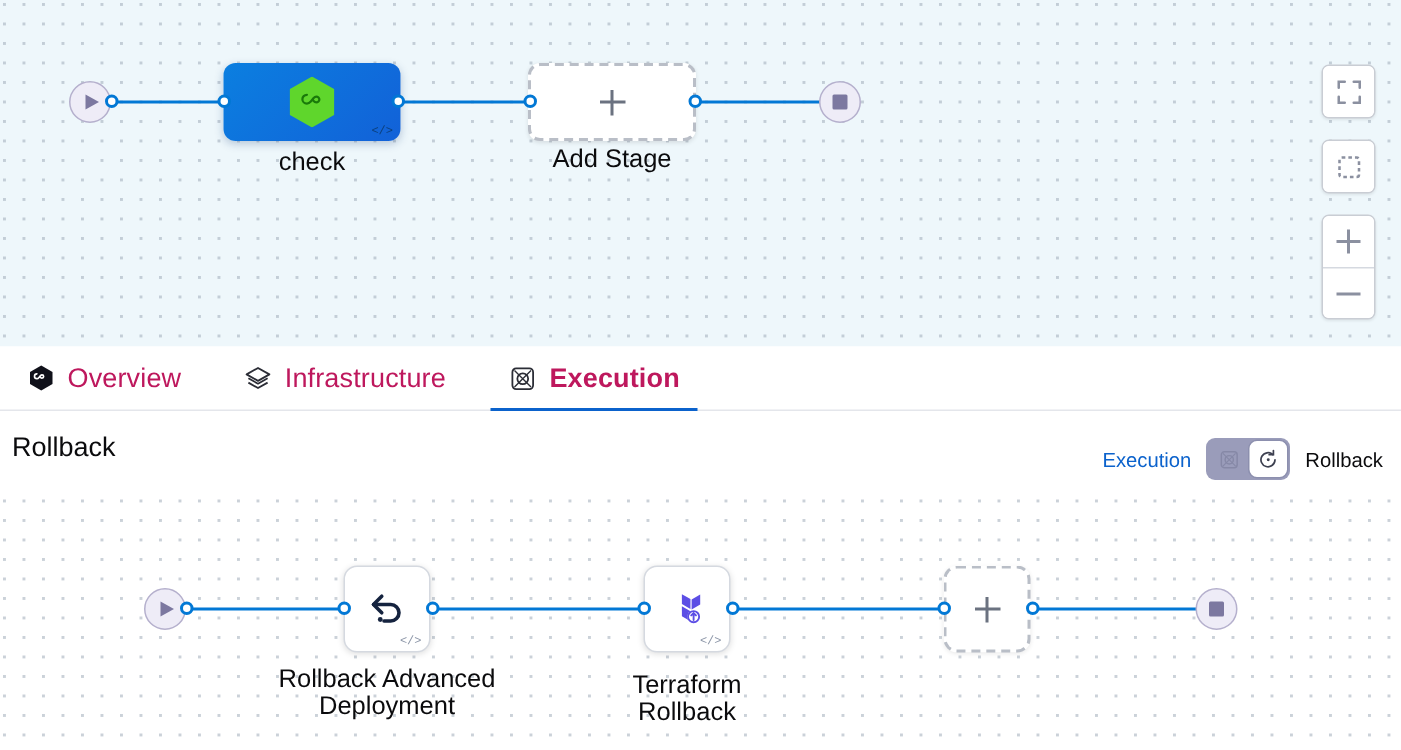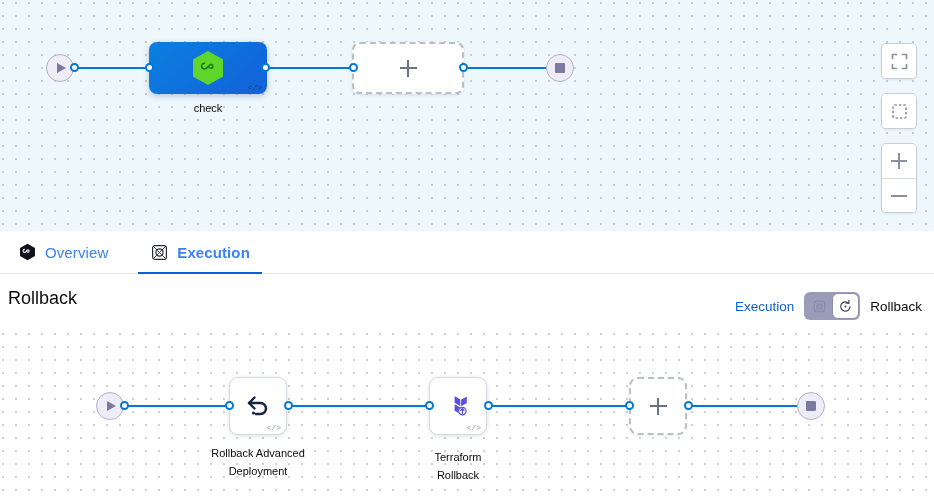--- a/index.html
+++ b/index.html
@@ -109,21 +109,21 @@
   }
   .plus::before, .plus::after {
     content: ""; position: absolute; background: #6b7280;
   }
   .plus::before { left: 0; top: 7px; width: 17px; height: 2px; }
   .plus::after  { top: 0; left: 7px; height: 17px; width: 2px; }
 
   .node-label {
     position: absolute;
     text-align: center;
-    font-size: 11px;
+    font-size: 17px;
     color: #0b0b0d;
     line-height: 18px;
     white-space: pre-line;
   }
 
   
   .ctrl-group {
     position: absolute;
     background: #ffffff;
     border: 1px solid #c9cdd4;
@@ -163,22 +163,22 @@
     cursor: pointer;
     position: relative;
   }
   .tab .tab-icon {
     width: 18px; height: 18px;
     margin-right: 9px;
     display: flex; align-items: center; justify-content: center;
   }
   .tab .tab-icon svg { display: block; }
   .tab .tab-text {
-    font-size: 15px;
-    color: #3b82f6;
+    font-size: 18px;
+    color: #be185d;
     letter-spacing: 0.1px;
   }
   .tab.active .tab-text { font-weight: bold; }
   .tab.active::after {
     content: "";
     position: absolute;
     left: -12px; right: -12px;
     bottom: -1px;
     height: 3px;
     background: #0b62cc;
@@ -288,20 +288,21 @@
     </div>
     <div class="port" style="left:145px; top:63px;"></div>
     <div class="port" style="left:261px; top:63px;"></div>
     <div class="node-label" style="left:149px; top:99px; width:118px;">check</div>
 
     <div class="add-stage" style="left:352px; top:42px;">
       <span class="plus"></span>
     </div>
     <div class="port" style="left:349px; top:63px;"></div>
     <div class="port" style="left:459px; top:63px;"></div>
+    <div class="node-label" style="left:352px; top:97px; width:112px;">Add Stage</div>
 
     <div class="terminal stop" style="left:546px; top:54px;"></div>
 
     <div class="ctrl-group" style="left:881px; top:43px;">
       <div class="ctrl-btn">
         <svg width="17" height="17" viewBox="0 0 17 17" fill="none" stroke="#8b90a0" stroke-width="1.7" stroke-linecap="round">
           <path d="M1.5 5.5v-4h4M15.5 5.5v-4h-4M1.5 11.5v4h4M15.5 11.5v4h-4"></path>
         </svg>
       </div>
     </div>
@@ -328,20 +329,30 @@
       <span class="tab-icon">
         <svg width="17" height="18" viewBox="0 0 17 18">
           <path d="M8.5 0.7 16 5v8l-7.5 4.3L1 13V5z" fill="#10111a"></path>
           <path d="M5.6 6.2c-.9 0-1.6.7-1.6 1.6S4.7 9.4 5.6 9.4c.6 0 1-.3 1.4-.8l1-1.2c.3-.3.6-.5 1-.5.6 0 1.1.5 1.1 1.1s-.5 1.1-1.1 1.1c-.4 0-.7-.2-1-.5" fill="none" stroke="#ffffff" stroke-width="1.1" stroke-linecap="round"></path>
         </svg>
       </span>
       <span class="tab-text">Overview</span>
     </div>
 
 
+    <div class="tab">
+      <span class="tab-icon">
+        <svg width="18" height="17" viewBox="0 0 18 17" fill="none" stroke="#2b2d36" stroke-width="1.2" stroke-linejoin="round">
+          <path d="M9 1.3 16.6 5.6 9 9.9 1.4 5.6z"></path>
+          <path d="M2.6 8.2 9 11.8l6.4-3.6"></path>
+          <path d="M2.6 11.1 9 14.7l6.4-3.6"></path>
+        </svg>
+      </span>
+      <span class="tab-text">Infrastructure</span>
+    </div>
 
     <div class="tab active">
       <span class="tab-icon">
         <svg width="17" height="17" viewBox="0 0 17 17" fill="none" stroke="#2b2d36" stroke-width="1.2">
           <rect x="1.6" y="1.6" width="13.8" height="13.8" rx="2.5"></rect>
           <circle cx="8.5" cy="8.5" r="3.6"></circle>
           <path d="M3 3 14 14M14 3 3 14" stroke-width="0.9"></path>
         </svg>
       </span>
       <span class="tab-text">Execution</span>

